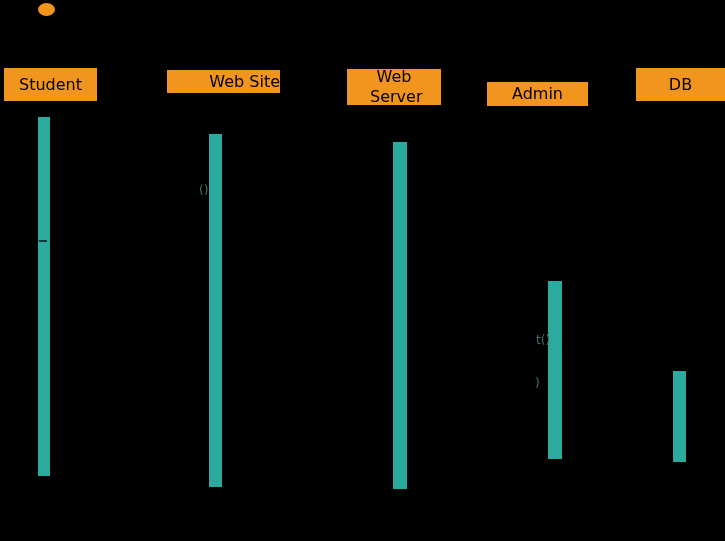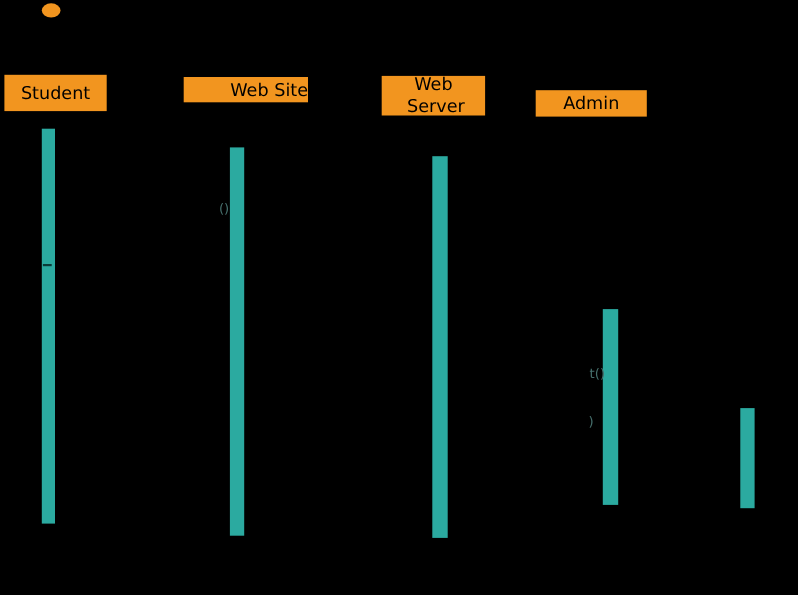--- a/index.html
+++ b/index.html
@@ -72,20 +72,23 @@
   </div>
 
   <div class="participant p2">
     <span>Web Server</span>
   </div>
 
   <div class="participant p3">
     <span>Admin</span>
   </div>
 
+  <div class="participant p4">
+    <span>DB</span>
+  </div>
 
   <div class="activation a0"></div>
   <div class="activation a1"></div>
   <div class="activation a2"></div>
   <div class="activation a3"></div>
   <div class="activation a4"></div>
 
   <div class="tick"></div>
 
   <div class="fragment f0">()</div>

